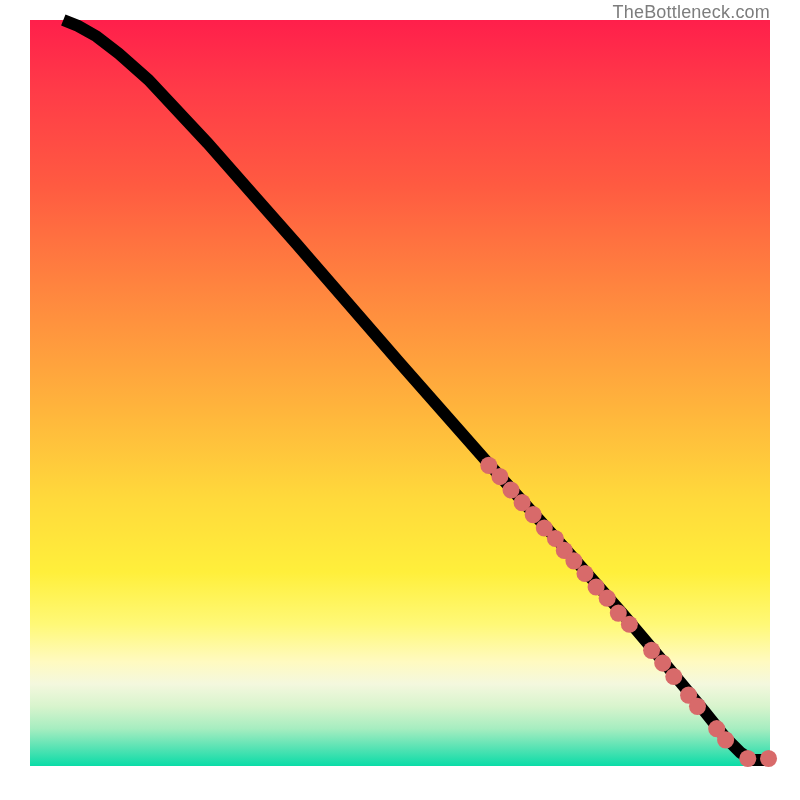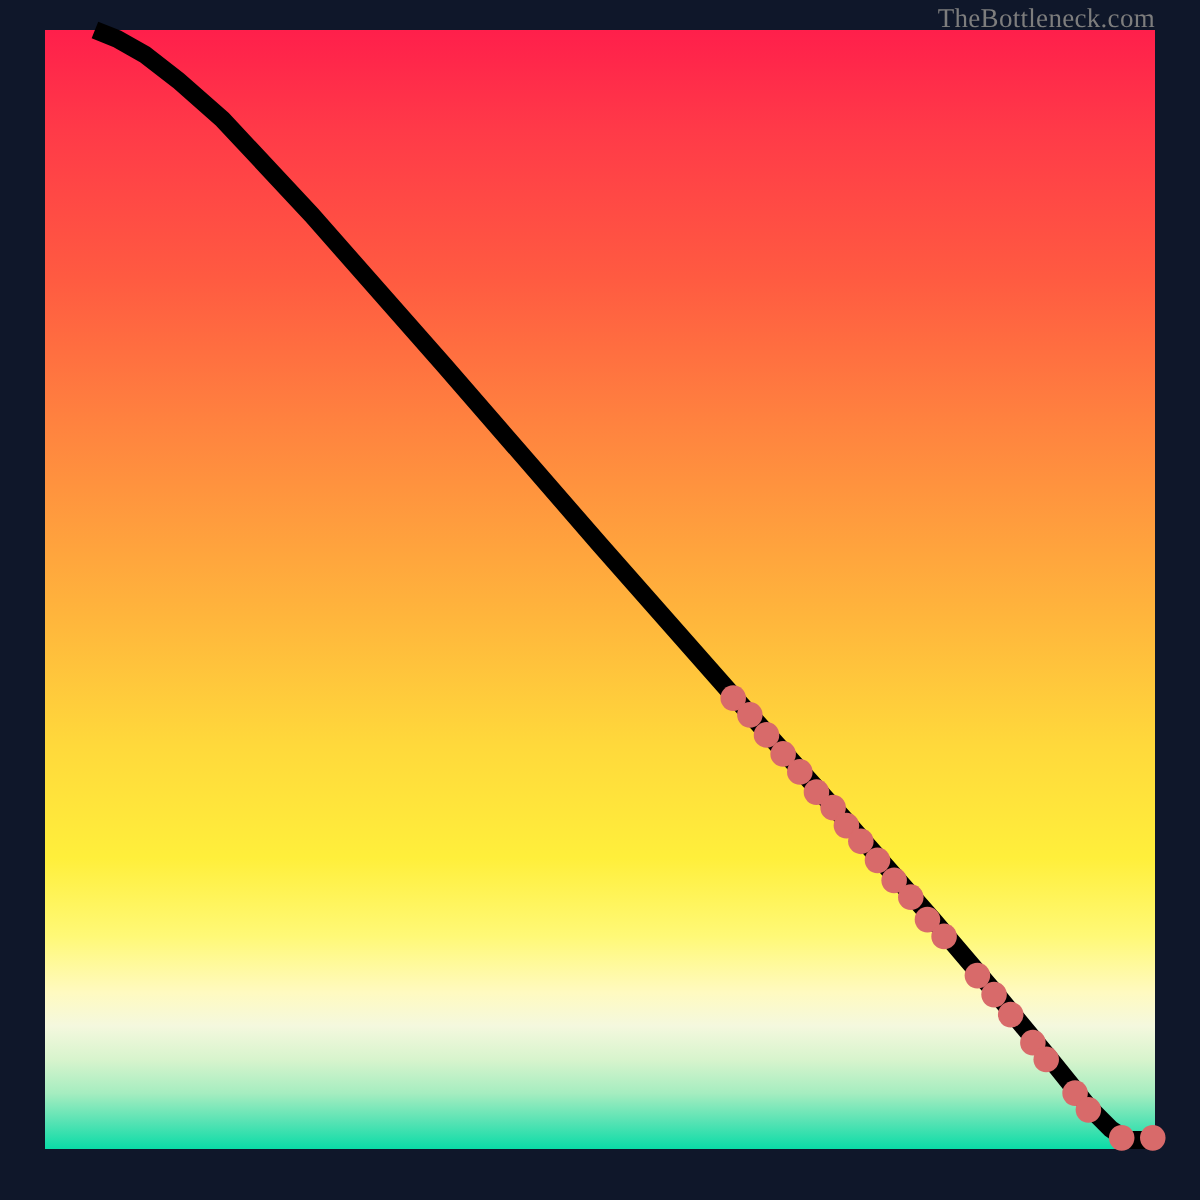--- a/index.html
+++ b/index.html
@@ -8,22 +8,21 @@
     width: 800px;
     height: 800px;
     background: #000;
     font-family: Arial, Helvetica, sans-serif;
     overflow: hidden;
   }
   .stage {
     position: relative;
     width: 800px;
     height: 800px;
-    background: #0f172a;
-    font-family: Liberation Serif, serif;
+    background: #ffffff;
   }
   .attribution {
     position: absolute;
     top: 2px;
     right: 30px;
     color: #7d7d7d;
     font-size: 18px;
     font-weight: 400;
     letter-spacing: 0.2px;
     z-index: 5;

